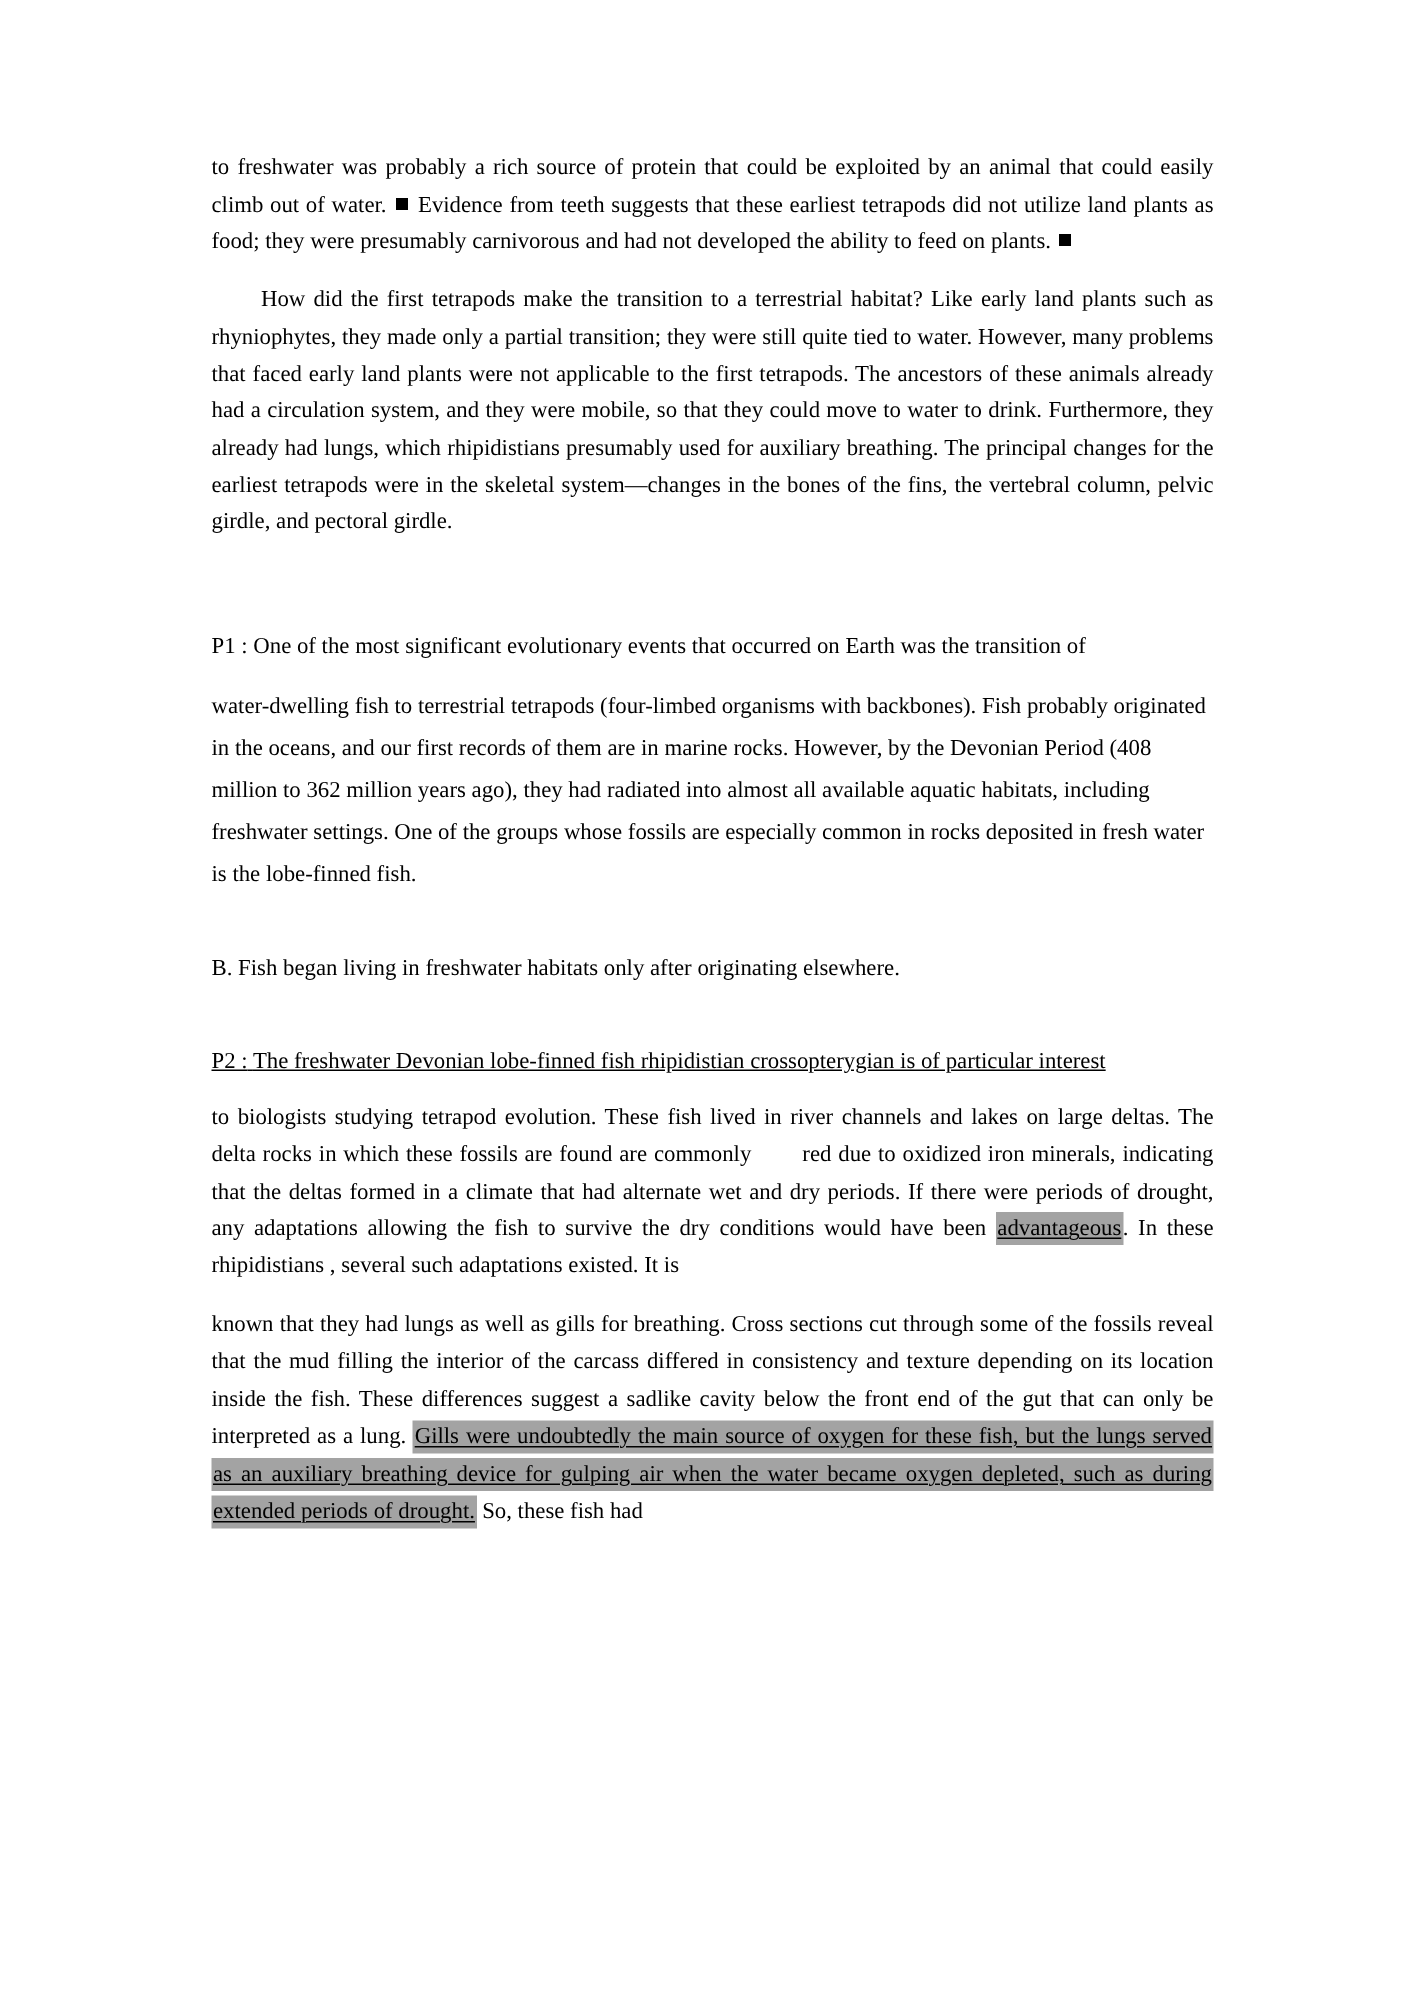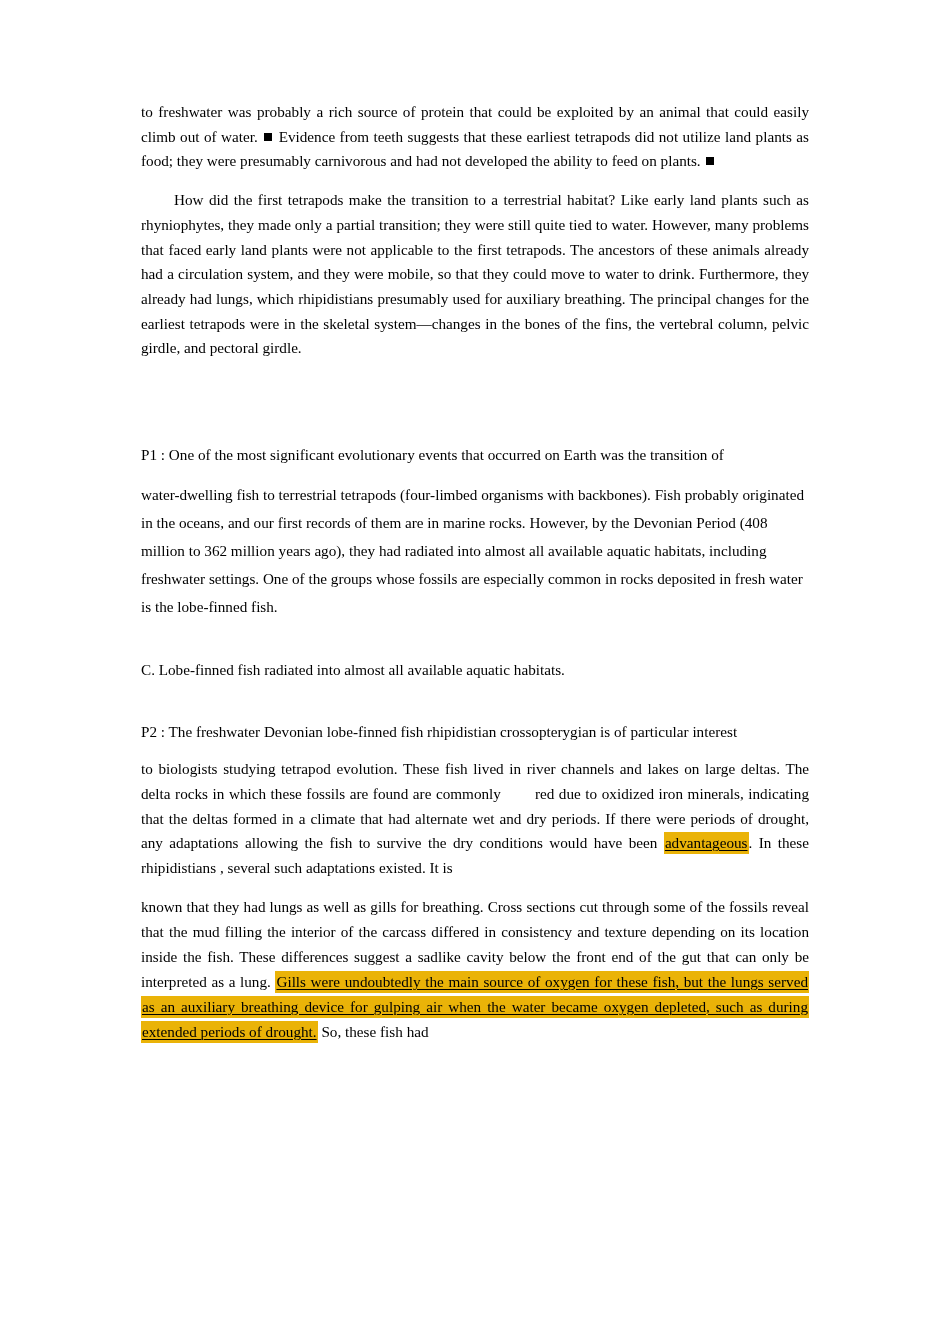--- a/index.html
+++ b/index.html
@@ -33,42 +33,42 @@
     text-justify: inter-word;
   }
   .justified { text-align: justify; }
   .flowed    { text-align: left; }
 
   .para-indent { text-indent: 33px; }
 
   
   .blk-intro      { margin-top: 0; }
   .blk-transition { margin-top: 14px; }
-  .blk-p1-lead    { margin-top: 82px; }
+  .blk-p1-lead    { margin-top: 58px; }
   .blk-p1-body    { margin-top: 13px; line-height: 28px; }
   .blk-question   { margin-top: 37px; line-height: 25px; }
-  .blk-p2-lead    { margin-top: 38px; }
+  .blk-p2-lead    { margin-top: 38px; text-decoration: underline; }
   .blk-p2-body    { margin-top: 12px; }
   .blk-p2-mid     { margin-top: 13px; line-height: 25px; }
 
   .qline { display: block; }
 
   
   .sq {
     display: inline-block;
     width: 8px;
     height: 8px;
     background: #000000;
     vertical-align: 1px;
     margin: 0 2px;
   }
 
   
   .hl {
-    background-color: #eab308;
+    background-color: #a3a3a3;
     text-decoration: underline;
     text-decoration-thickness: 1px;
     text-underline-offset: 2px;
     box-decoration-break: clone;
     -webkit-box-decoration-break: clone;
     padding: 2px 1px 3px 1px;
   }
   .gapword {
     display: inline-block;
     width: 34px;
@@ -82,21 +82,21 @@
 
     <p class="justified blk-intro"><span>to freshwater was probably a rich source of protein that could be exploited by an animal that could easily climb out of water.</span> <span class="sq"></span> <span>Evidence from teeth suggests that these earliest tetrapods did not utilize land plants as food; they were presumably carnivorous and had not developed the ability to feed on plants.</span> <span class="sq"></span></p>
 
     <p class="justified blk-transition para-indent">How did the first tetrapods make the transition to a terrestrial habitat? Like early land plants such as rhyniophytes, they made only a partial transition; they were still quite tied to water. However, many problems that faced early land plants were not applicable to the first tetrapods. The ancestors of these animals already had a circulation system, and they were mobile, so that they could move to water to drink. Furthermore, they already had lungs, which rhipidistians presumably used for auxiliary breathing. The principal changes for the earliest tetrapods were in the skeletal system—changes in the bones of the fins, the vertebral column, pelvic girdle, and pectoral girdle.</p>
 
     <p class="flowed blk-p1-lead"><span>P1 :</span> <span>One of the most significant evolutionary events that occurred on Earth was the transition of</span></p>
 
     <p class="flowed blk-p1-body">water-dwelling fish to terrestrial tetrapods (four-limbed organisms with backbones). Fish probably originated in the oceans, and our first records of them are in marine rocks. However, by the Devonian Period (408 million to 362 million years ago), they had radiated into almost all available aquatic habitats, including freshwater settings. One of the groups whose fossils are especially common in rocks deposited in fresh water is the lobe-finned fish.</p>
 
     <div class="blk-question">
-      <p class="flowed qline">C. Lobe-finned fish radiated into almost all available aquatic habitats.</p>
+      <p class="flowed qline">B. Fish began living in freshwater habitats only after originating elsewhere.</p>
     </div>
 
     <p class="flowed blk-p2-lead"><span>P2 :</span> <span>The freshwater Devonian lobe-finned fish rhipidistian crossopterygian is of particular interest</span></p>
 
     <p class="justified blk-p2-body"><span>to biologists studying tetrapod evolution. These fish lived in river channels and lakes on large deltas. The delta rocks in which these fossils are found are commonly</span><span class="gapword"></span><span>red due to oxidized iron minerals, indicating that the deltas formed in a climate that had alternate wet and dry periods. If there were periods of drought, any adaptations allowing the fish to survive the dry conditions would have been</span> <span class="hl">advantageous</span><span>. In these rhipidistians , several such adaptations existed. It is</span></p>
 
     <p class="justified blk-p2-mid"><span>known that they had lungs as well as gills for breathing. Cross sections cut through some of the fossils reveal that the mud filling the interior of the carcass differed in consistency and texture depending on its location inside the fish. These differences suggest a sadlike cavity below the front end of the gut that can only be interpreted as a lung.</span> <span class="hl">Gills were undoubtedly the main source of oxygen for these fish, but the lungs served as an auxiliary breathing device for gulping air when the water became oxygen depleted, such as during extended periods of drought.</span><span> <span>So, these fish had</span></span></p>
 
   </div>
 </div>

